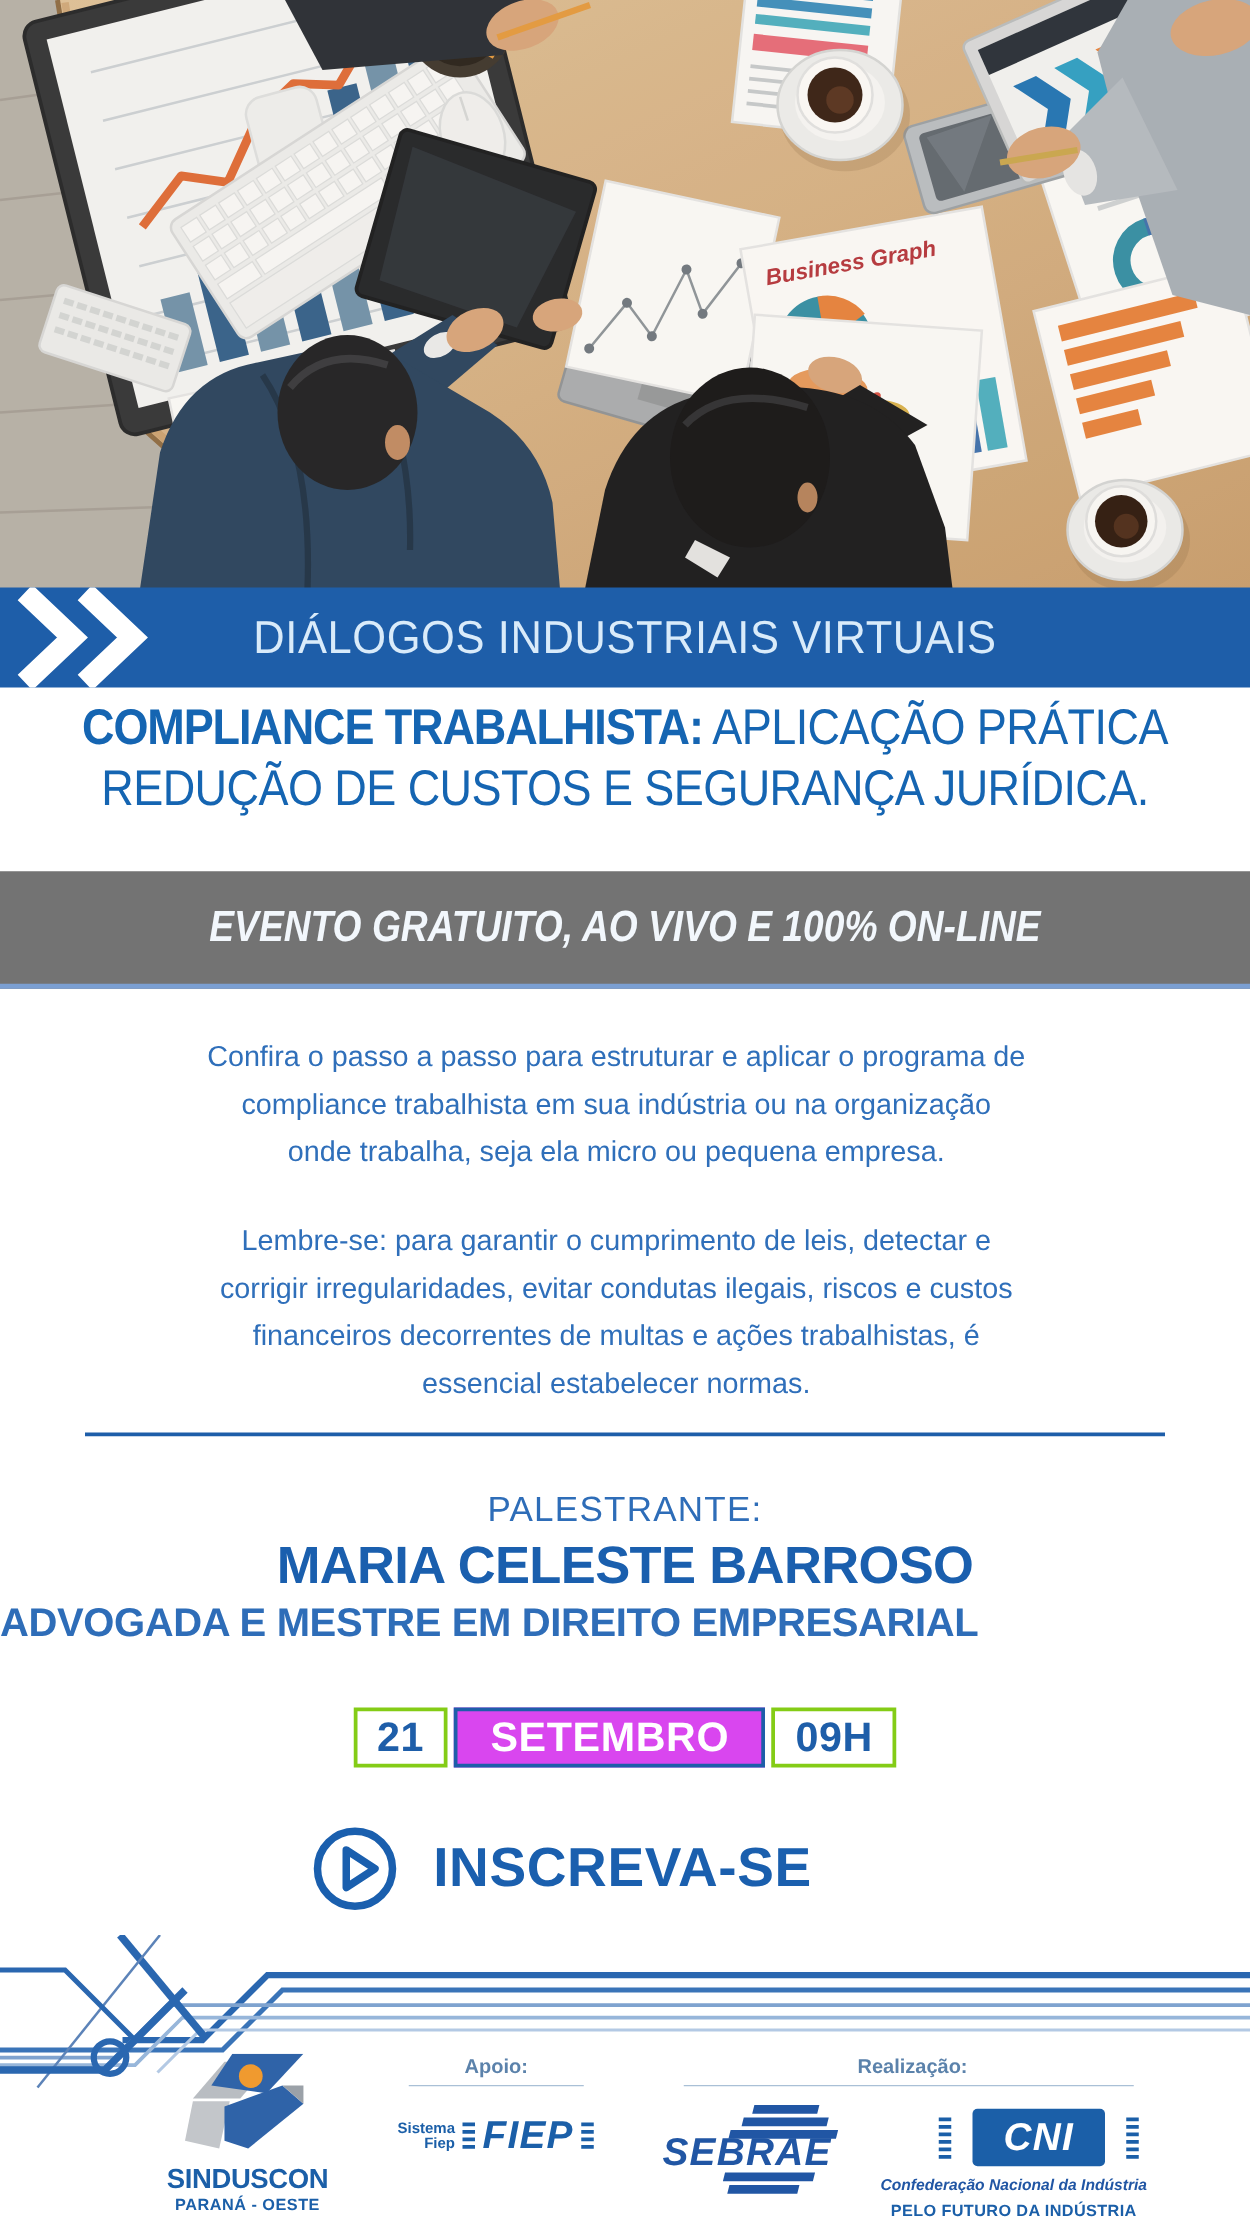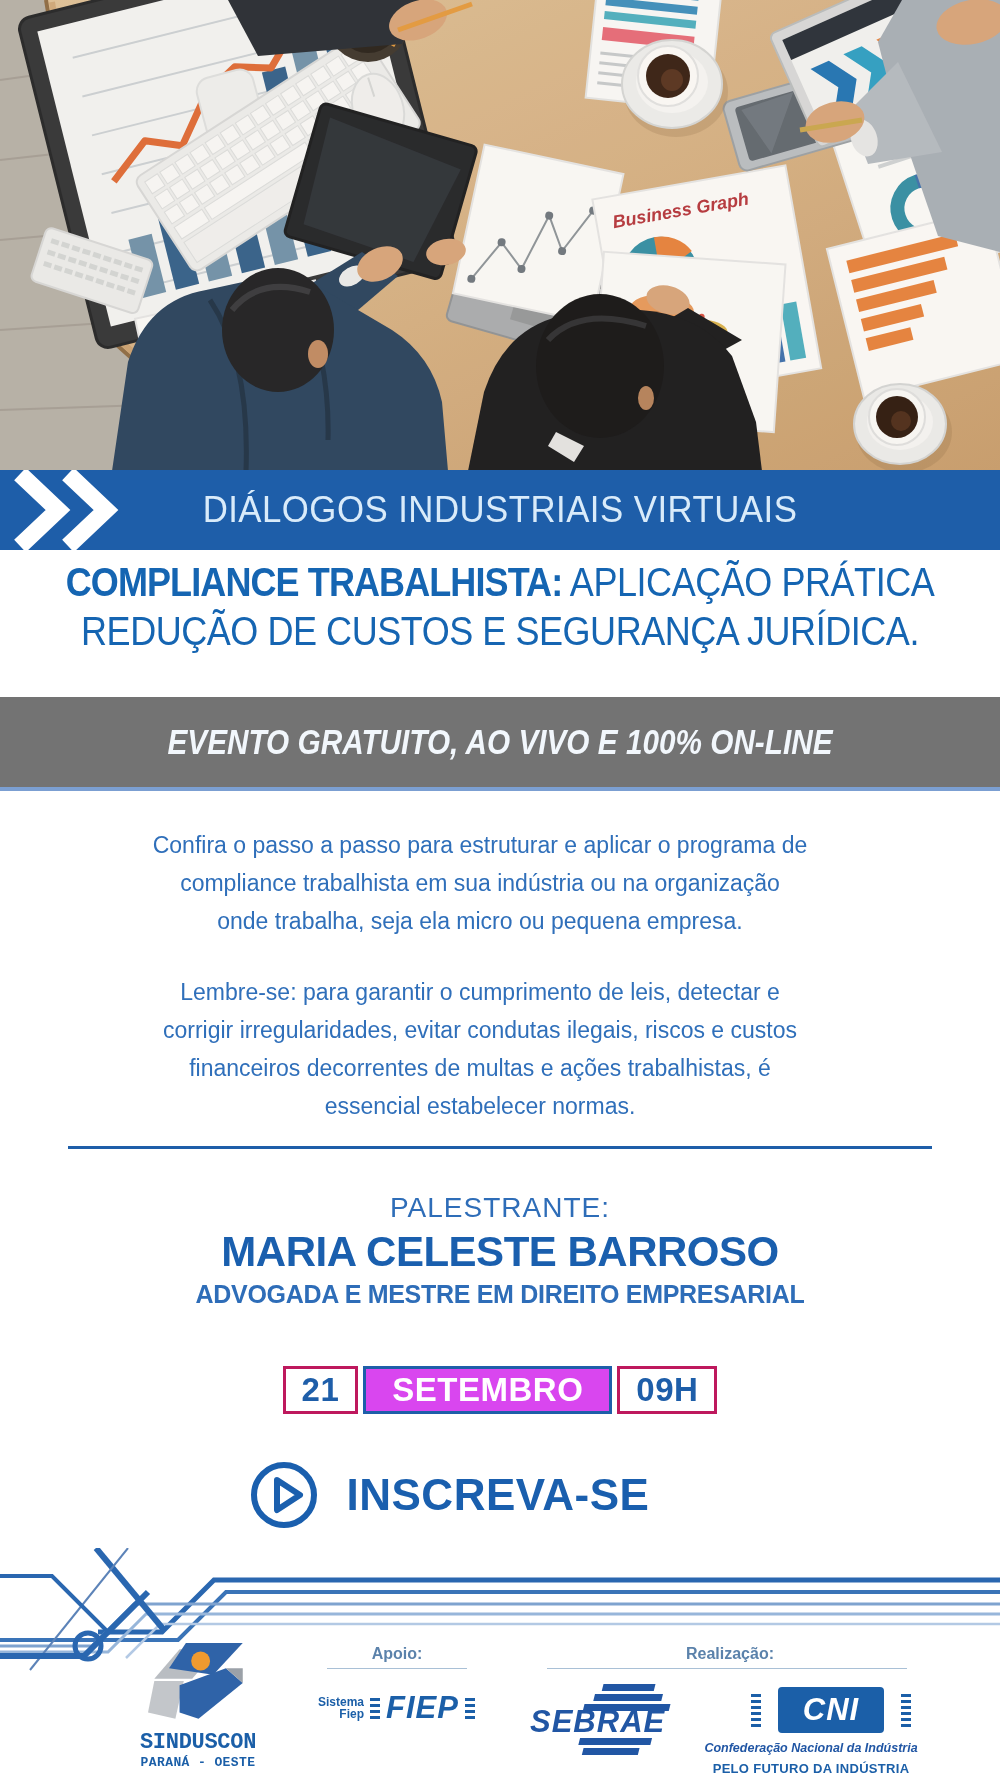--- a/index.html
+++ b/index.html
@@ -23,50 +23,50 @@
   .headline .hl-reg{font-weight:400;}
 
   
   .band2{position:absolute;top:697px;left:0;width:1000px;height:90px;background:#737373;
     border-bottom:4px solid #7b9fd2;}
   .band2-text{display:block;width:1000px;height:90px;line-height:90px;text-align:center;
     color:#f2f7fc;font-size:35px;font-style:italic;font-weight:700;transform:scaleX(.85);}
 
   
   .para{position:absolute;left:0;width:960px;text-align:center;color:#2f6fba;
-    font-size:23px;line-height:38px;}
+    font-size:23px;line-height:38px;padding-left:13px;}
   .para-1{top:826px;}
   .para-2{top:973px;}
 
   .divider{position:absolute;top:1146px;left:68px;width:864px;height:3px;background:#1e5ea9;}
 
   
   .speaker-label{position:absolute;top:1192px;left:0;width:1000px;text-align:center;
     color:#2e6db8;font-size:28px;letter-spacing:1px;}
   .speaker-name{position:absolute;top:1228px;left:0;width:1000px;text-align:center;
     color:#1a5fae;font-size:42px;font-weight:700;letter-spacing:-.5px;}
-  .speaker-role{position:absolute;top:1280px;left:0;width:1000px;text-align:center;
-    color:#2e6db8;font-size:25px;font-weight:700;letter-spacing:-.3px;}
+  .speaker-role{position:absolute;top:1280px;left:0;width:1000px;
+    color:#2e6db8;font-size:32px;font-weight:700;letter-spacing:-.3px;}
 
   
   .date-row{position:absolute;top:1366px;left:0;width:1000px;display:flex;justify-content:center;gap:5px;}
   .badge{height:42px;line-height:42px;font-size:33px;font-weight:700;letter-spacing:.5px;}
-  .badge.outline{border:3px solid #be185d;color:#1e5ea9;background:#fff;padding:0 16px;}
+  .badge.outline{border:3px solid #84cc16;color:#1e5ea9;background:#fff;padding:0 16px;}
   .badge.filled{border:3px solid #1e5ea9;background:#d946ef;color:#fff;padding:0 26px;}
 
   
   .cta{position:absolute;top:1458px;left:0;width:896px;display:flex;align-items:center;
     justify-content:center;gap:26px;cursor:pointer;}
   .cta-label{color:#1a5fae;font-size:44px;font-weight:700;letter-spacing:.5px;}
 
   
   .deco{position:absolute;top:1548px;left:0;width:1000px;height:124px;}
 
   
-  .sinduscon{position:absolute;top:1643px;left:118px;width:160px;text-align:center;font-family:Liberation Mono, monospace;}
+  .sinduscon{position:absolute;top:1643px;left:118px;width:160px;text-align:center;}
   .sinduscon-name{color:#1b5fa8;font-size:22px;font-weight:700;margin-top:4px;letter-spacing:-.3px;}
   .sinduscon-region{color:#1b5fa8;font-size:13px;font-weight:700;letter-spacing:.4px;}
 
   .support-label,.org-label{position:absolute;color:#5b82ab;font-size:16px;font-weight:700;text-align:center;}
   .support-label{top:1645px;left:322px;width:150px;}
   .org-label{top:1645px;left:545px;width:370px;}
   .support-line{position:absolute;top:1668px;left:327px;width:140px;height:1px;background:#a9c0d6;}
   .org-line{position:absolute;top:1668px;left:547px;width:360px;height:1px;background:#a9c0d6;}
 
   .fiep{position:absolute;top:1690px;left:318px;display:flex;align-items:center;gap:6px;}

